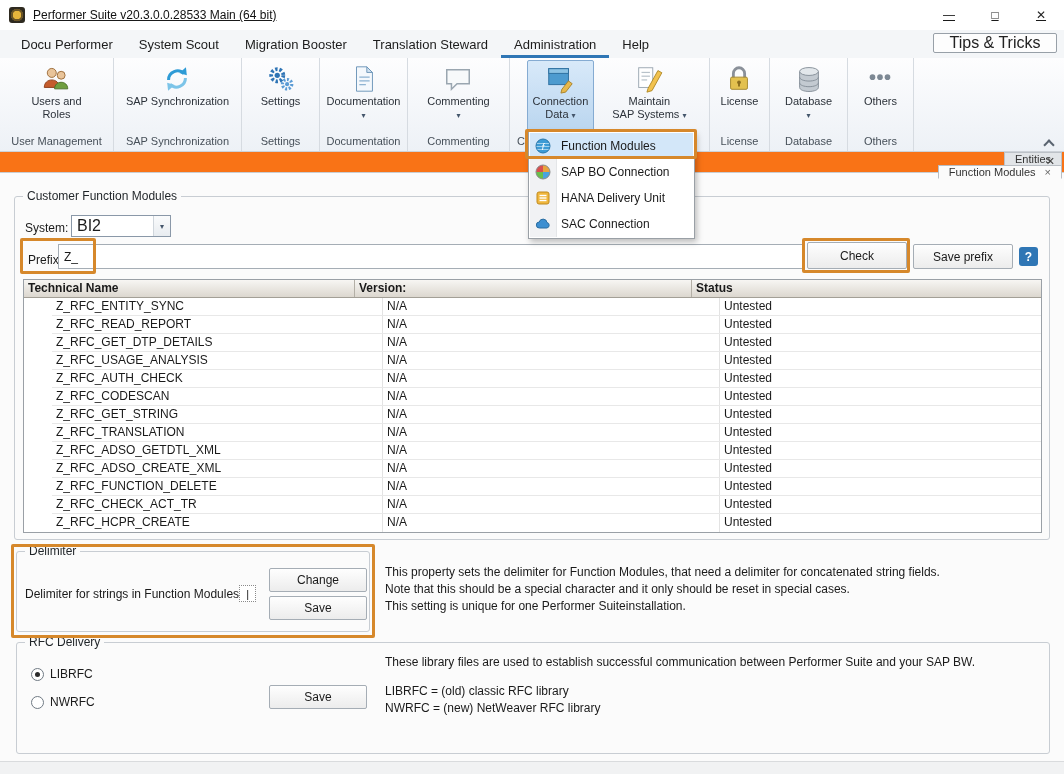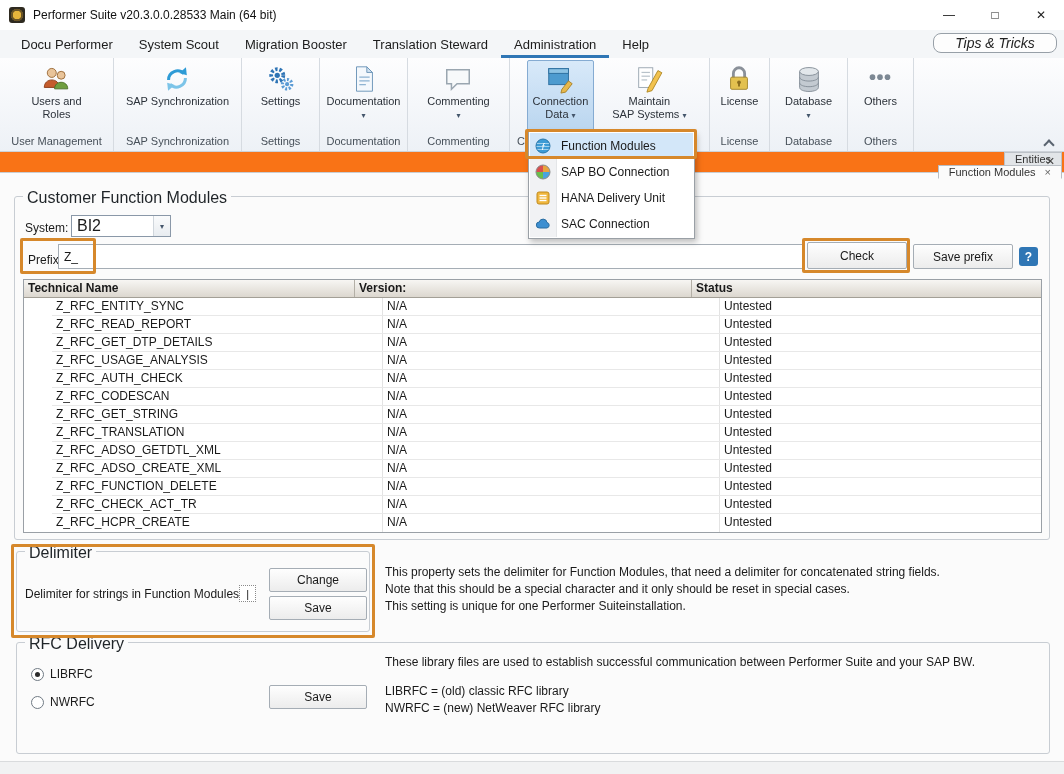--- a/index.html
+++ b/index.html
@@ -1,31 +1,31 @@
 <!DOCTYPE html>
 <html><head>
 <meta charset="utf-8">
 <style>
   * { margin:0; padding:0; box-sizing:border-box; }
   html,body { width:1064px; height:774px; overflow:hidden; }
   body { font-family:"Liberation Sans","DejaVu Sans",sans-serif; font-size:12px; color:#1a1a1a; background:#f0f0f0; }
   .window { position:relative; width:1064px; height:774px; background:#f0f0f0; outline:1px solid #858b91; outline-offset:-1px; overflow:hidden; }
 
   
-  .titlebar { position:absolute; left:0; top:0; width:100%; height:30px; background:#ffffff; display:flex; align-items:center; padding-left:9px; }
+  .titlebar { position:absolute; left:0; top:0; width:100%; height:30px; background:#ffffff; display:flex; align-items:center; padding-left:9px;text-decoration:underline; }
   .app-icon { width:16px; height:16px; border-radius:3px; background:radial-gradient(circle at 50% 50%, #e7b53c 0 36%, #6b5526 40% 55%, #2e2a20 58%); margin-right:8px; flex:0 0 auto; }
   .win-title { font-size:12px; color:#111; }
   .win-controls { margin-left:auto; display:flex; height:100%; }
   .win-btn { width:46px; height:100%; display:flex; align-items:center; justify-content:center; font-size:12px; color:#222; cursor:default; }
 
   
   .menubar { position:absolute; left:0; top:30px; width:100%; height:28px; background:#f4f6f8; display:flex; align-items:stretch; padding-left:8px; }
   .menu-item { display:flex; align-items:center; padding:0 13px; font-size:13px; color:#1c1c1c; white-space:nowrap; }
   .menu-item.active { border-bottom:3px solid #2f76b5; padding-top:3px; }
-  .tips-btn { position:absolute; top:33px; right:7px; width:124px; height:20px; background:#fdfdfd; border:1px solid #98a0a8; border-radius:8px; display:flex; align-items:center; justify-content:center; font-size:14px; color:#222; z-index:5;font-style:italic; }
+  .tips-btn { position:absolute; top:33px; right:7px; width:124px; height:20px; background:#fdfdfd; border:1px solid #98a0a8; border-radius:2px; display:flex; align-items:center; justify-content:center; font-size:16px; color:#222; z-index:5; }
 
   
   .ribbon { position:absolute; left:0; top:58px; width:100%; height:94px; background:linear-gradient(#fdfdfe,#edf1f6); border-bottom:1px solid #cdd2d8; display:flex; }
   .rgroup { height:100%; border-right:1px solid #d6dbe1; display:flex; flex-direction:column; flex:0 0 auto; }
   .gw1{width:114px}.gw2{width:128px}.gw3{width:78px}.gw4{width:88px}.gw5{width:102px}.gw6{width:200px}.gw7{width:60px}.gw8{width:78px}.gw9{width:66px}
   .rbuttons { flex:1; display:flex; justify-content:center; align-items:stretch; gap:12px; padding:2px 2px 0; }
   .rbtn { display:flex; flex-direction:column; align-items:center; padding:3px 5px 0; border:1px solid transparent; border-radius:2px; }
   .rbtn .ricon { width:30px; height:30px; margin-bottom:1px; }
   .ricon svg { width:100%; height:100%; display:block; }
   .rtext { font-size:11px; line-height:13px; color:#2c323a; text-align:center; white-space:nowrap; }
@@ -39,21 +39,21 @@
   
   .tabstrip { position:absolute; left:0; top:152px; width:100%; height:21px; background:#f97316; border-bottom:1px solid #c9cdd1; display:flex; align-items:flex-end; padding-left:3px;flex-direction:column; }
   .tab { height:19px; display:flex; align-items:center; padding:0 10px; font-size:11px; background:#e2e5e8; border:1px solid #bcc1c7; border-bottom:none; margin-right:2px; color:#333; white-space:nowrap; }
   .tab.active { height:21px; background:#fbfbfb; border:1px solid #b9bec4; border-bottom:1px solid #fbfbfb; margin-bottom:-1px; z-index:3; }
   .tab-close { margin-left:9px; font-size:11px; color:#666; }
   .strip-close { position:absolute; right:9px; top:3px; font-size:11px; color:#444; }
 
   
   .panel { position:absolute; left:0; top:173px; width:100%; height:588px; background:#fbfbfb; }
   .gbox { position:absolute; border:1px solid #c8cdd3; border-radius:3px; }
-  .gbox-title { position:absolute; top:-8px; left:8px; background:#fbfbfb; padding:0 4px; font-size:16px; color:#1f2428; white-space:nowrap; }
+  .gbox-title { position:absolute; top:-8px; left:8px; background:#fbfbfb; padding:0 4px; font-size:12px; color:#1f2428; white-space:nowrap; }
   .box-customer { left:14px; top:23px; width:1036px; height:344px; }
   .box-delim { left:16px; top:378px; width:354px; height:81px; }
   .box-rfc { left:16px; top:469px; width:1034px; height:112px; }
 
   .flabel { position:absolute; font-size:12px; color:#1a1a1a; white-space:nowrap; }
   .combo { position:absolute; left:56px; top:18px; width:100px; height:22px; background:#fff; border:1px solid #8a98a8; display:flex; align-items:center; }
   .combo-value { flex:1; padding-left:5px; font-size:16px; }
   .combo-arrow { width:17px; height:100%; display:flex; align-items:center; justify-content:center; font-size:8px; color:#44566b; border-left:1px solid #d0d6dc; background:linear-gradient(#fafbfc,#e8ecf0); }
   .prefix-input { position:absolute; left:43px; top:47px; width:746px; height:25px; border:1px solid #a5adb5; background:#fff; font:12px "Liberation Sans",sans-serif; padding-left:5px; color:#1a1a1a; }
   .btn { position:absolute; background:linear-gradient(#fefefe,#ececec); border:1px solid #a5adb5; border-radius:2px; display:flex; align-items:center; justify-content:center; font-size:12px; color:#1a1a1a; white-space:nowrap; }

